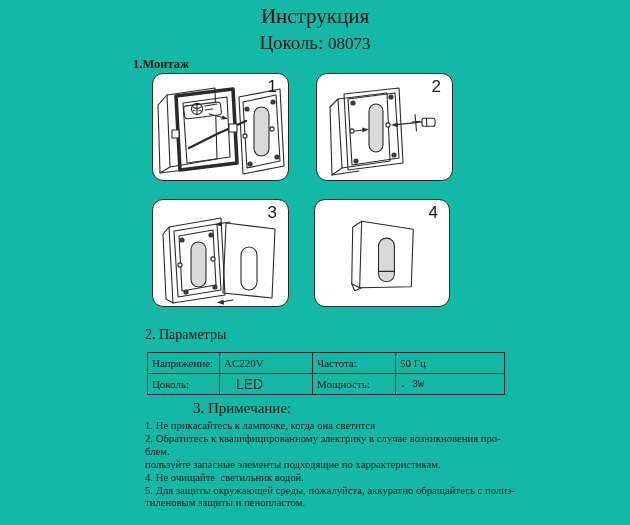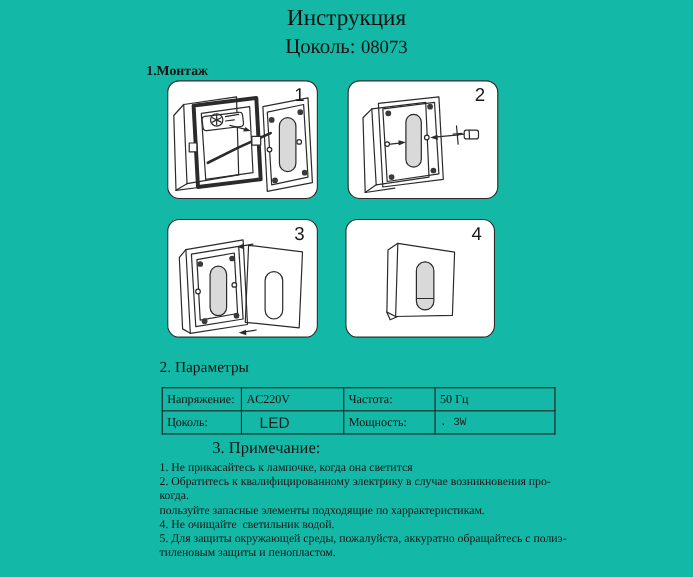--- a/index.html
+++ b/index.html
@@ -219,20 +219,20 @@
       <td class="c3 val-sans">. 3W</td>
     </tr>
   </tbody>
     </table>
 
   <div class="abs h-notes">3. Примечание:</div>
 
   <div class="abs notes">
     <div class="note-line">1. Не прикасайтесь к лампочке, когда она светится</div>
     <div class="note-line">2. Обратитесь к квалифицированному электрику в случае возникновения про-</div>
-    <div class="note-line">когда.</div>
+    <div class="note-line">блем.</div>
     <div class="note-line">пользуйте запасные элементы подходящие по харрактеристикам.</div>
     <div class="note-line">4. Не очищайте  светильник водой.</div>
     <div class="note-line">5. Для защиты окружающей среды, пожалуйста, аккуратно обращайтесь с полиэ-</div>
     <div class="note-line">тиленовым защиты и пенопластом.</div>
   </div>
 
 </div>
 
 </body></html>

